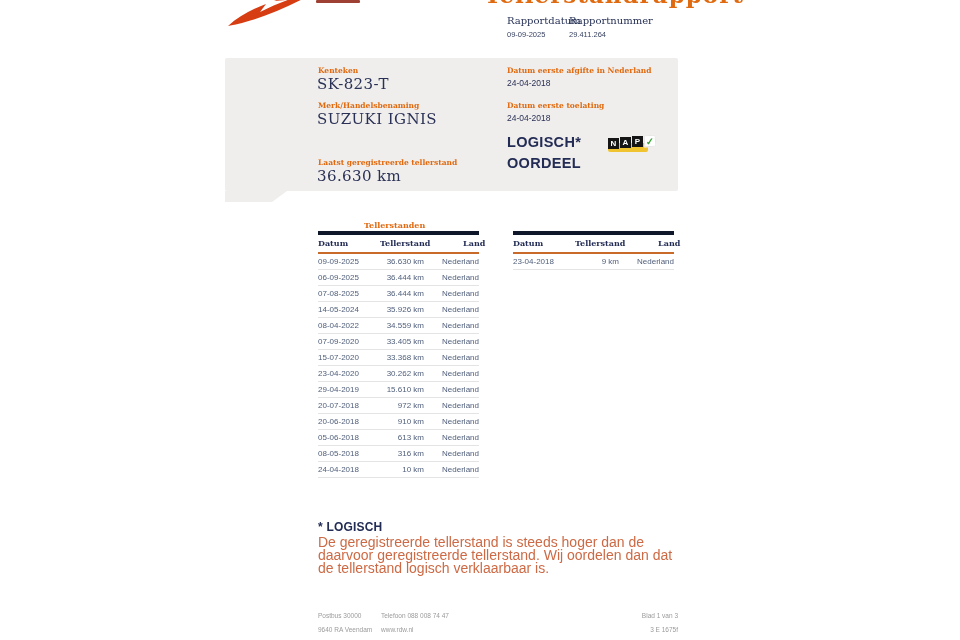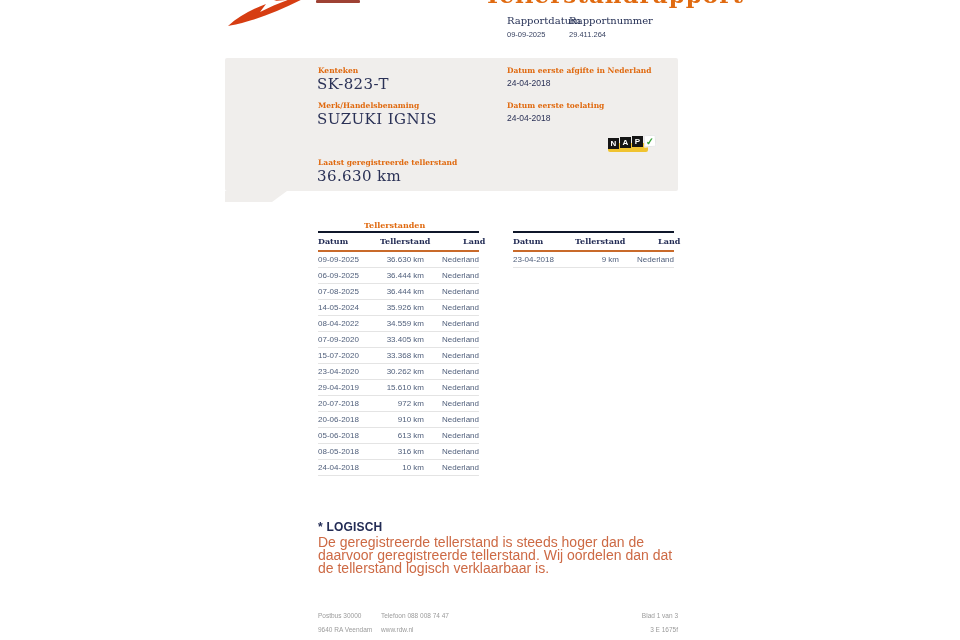--- a/index.html
+++ b/index.html
@@ -43,21 +43,21 @@
   .nap-check { position:absolute; left:38px; top:0; width:12px; height:12px; background:#fff;
                border:1px solid #e6e6e6; color:#3aa53a; font-size:10px; font-weight:bold;
                text-align:center; line-height:11px; transform:rotate(-4deg); }
 
   
   .section-title { position:absolute; left:318px; top:220px; font-family:"DejaVu Serif", serif;
                    font-weight:bold; font-size:8px; color:#e06a10;margin-left:46px; }
   .rtable { position:absolute; top:231px; width:161px; }
   .rtable.left  { left:318px; }
   .rtable.right { left:513px; }
-  .thead { display:flex; align-items:flex-end; padding:3px 0 4px; border-top:2px solid #0f172a;
+  .thead { display:flex; align-items:flex-end; padding:3px 0 4px; border-top:4px solid #0f172a;
            border-bottom:2px solid #c96a2a; font-family:"DejaVu Serif", serif; font-weight:bold;
            font-size:8px; color:#232c55; }
   .trow { display:flex; padding:3px 0; border-bottom:1px solid #e4e4e4;
           font-size:8px; color:#51607c; }
   .c-datum { flex:0 0 62px; text-align:left; }
   .c-tel   { flex:1 1 auto; text-align:right; }
   .c-land  { flex:0 0 55px; text-align:right; }
 
   
   .expl-head { position:absolute; left:318px; top:520px; font-weight:bold; font-size:12px;
@@ -99,20 +99,22 @@
 
     <div class="flabel" style="left:93px; top:100px;">Laatst geregistreerde tellerstand</div>
     <div class="bigval" style="left:92px; top:109px;">36.630 km</div>
 
     <div class="flabel" style="left:282px; top:8px;">Datum eerste afgifte in Nederland</div>
     <div class="smallval" style="left:282px; top:20px;">24-04-2018</div>
 
     <div class="flabel" style="left:282px; top:43px;">Datum eerste toelating</div>
     <div class="smallval" style="left:282px; top:55px;">24-04-2018</div>
 
+    <div class="verdict">LOGISCH*
+OORDEEL</div>
 
     <div class="nap">
       <div class="nap-bar"></div>
       <div class="nap-sq nap-n">N</div>
       <div class="nap-sq nap-a">A</div>
       <div class="nap-sq nap-p">P</div>
       <div class="nap-check">✓</div>
     </div>
   </div>
 

